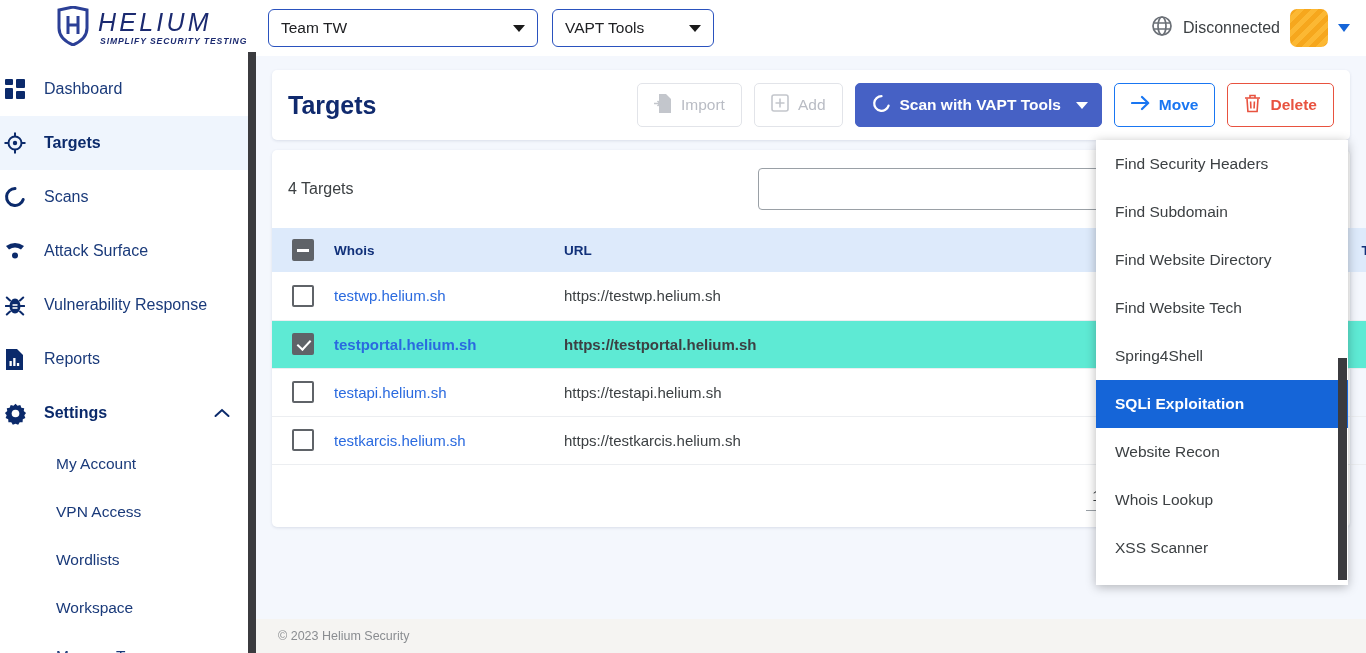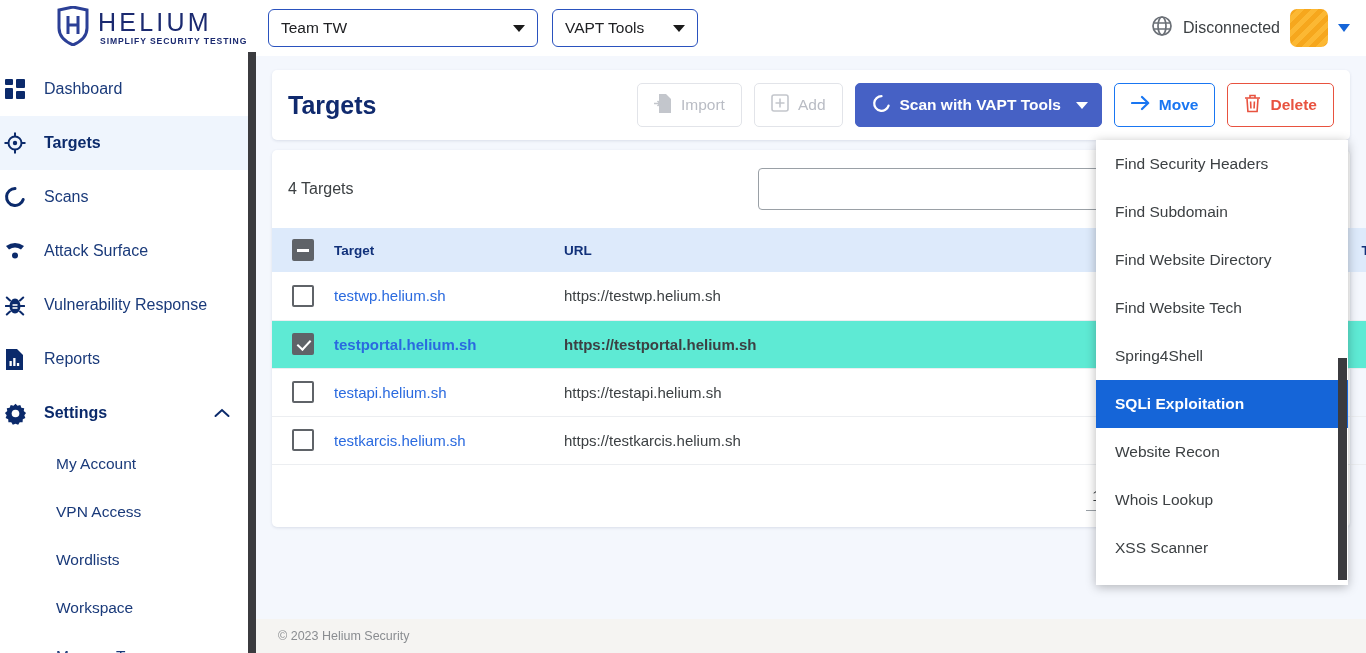--- a/index.html
+++ b/index.html
@@ -20,20 +20,21 @@
     position: relative;
     width: 256px; height: 653px;
     background: #ffffff;
     flex: 0 0 256px;
     overflow: hidden;
   }
   .logo-wrap {
     height: 56px;
     display: flex;
     padding-left: 56px;
+    font-style: italic;
   }
   .logo {
     display: flex;
     align-items: center;
     gap: 8px;
   }
   .logo-text-block {
     display: flex;
     flex-direction: column;
     justify-content: center;
@@ -127,21 +128,21 @@
     display: flex;
     align-items: center;
     padding: 8px 12px;
     background: #fff;
     cursor: pointer;
     font-size: 15.5px;
     color: #202124;
     justify-content: space-between;
   }
   #team-select { width: 270px; margin-left: 0px; }
-  #vapt-select { width: 146px; margin-left: 14px; }
+  #vapt-select { width: 162px; margin-left: 14px; }
   .caret {
     width: 0; height: 0;
     border-left: 6px solid transparent;
     border-right: 6px solid transparent;
     border-top: 7px solid #1a1a1a;
     margin-left: 10px;
   }
   .topright {
     position: absolute;
     right: 16px;
@@ -636,21 +637,21 @@
           <span class="count-label">4 Targets</span>
           <input class="search-box" type="text" value="" placeholder="" style="">
         </div>
 
         <table class="targets">
           <thead>
             <tr>
               <th class="col-cb">
                 <span class="cb cb-indet"></span>
               </th>
-              <th class="col-target cell-pad">Target</th>
+              <th class="col-target cell-pad">Whois</th>
               <th class="col-url cell-pad">URL</th>
               <th class="col-mid"></th>
               <th class="col-scans">Total Scans</th>
             </tr>
           </thead>
           <tbody>
             <tr>
               <td class="col-cb">
                 <span class="cb"></span>
               </td>

